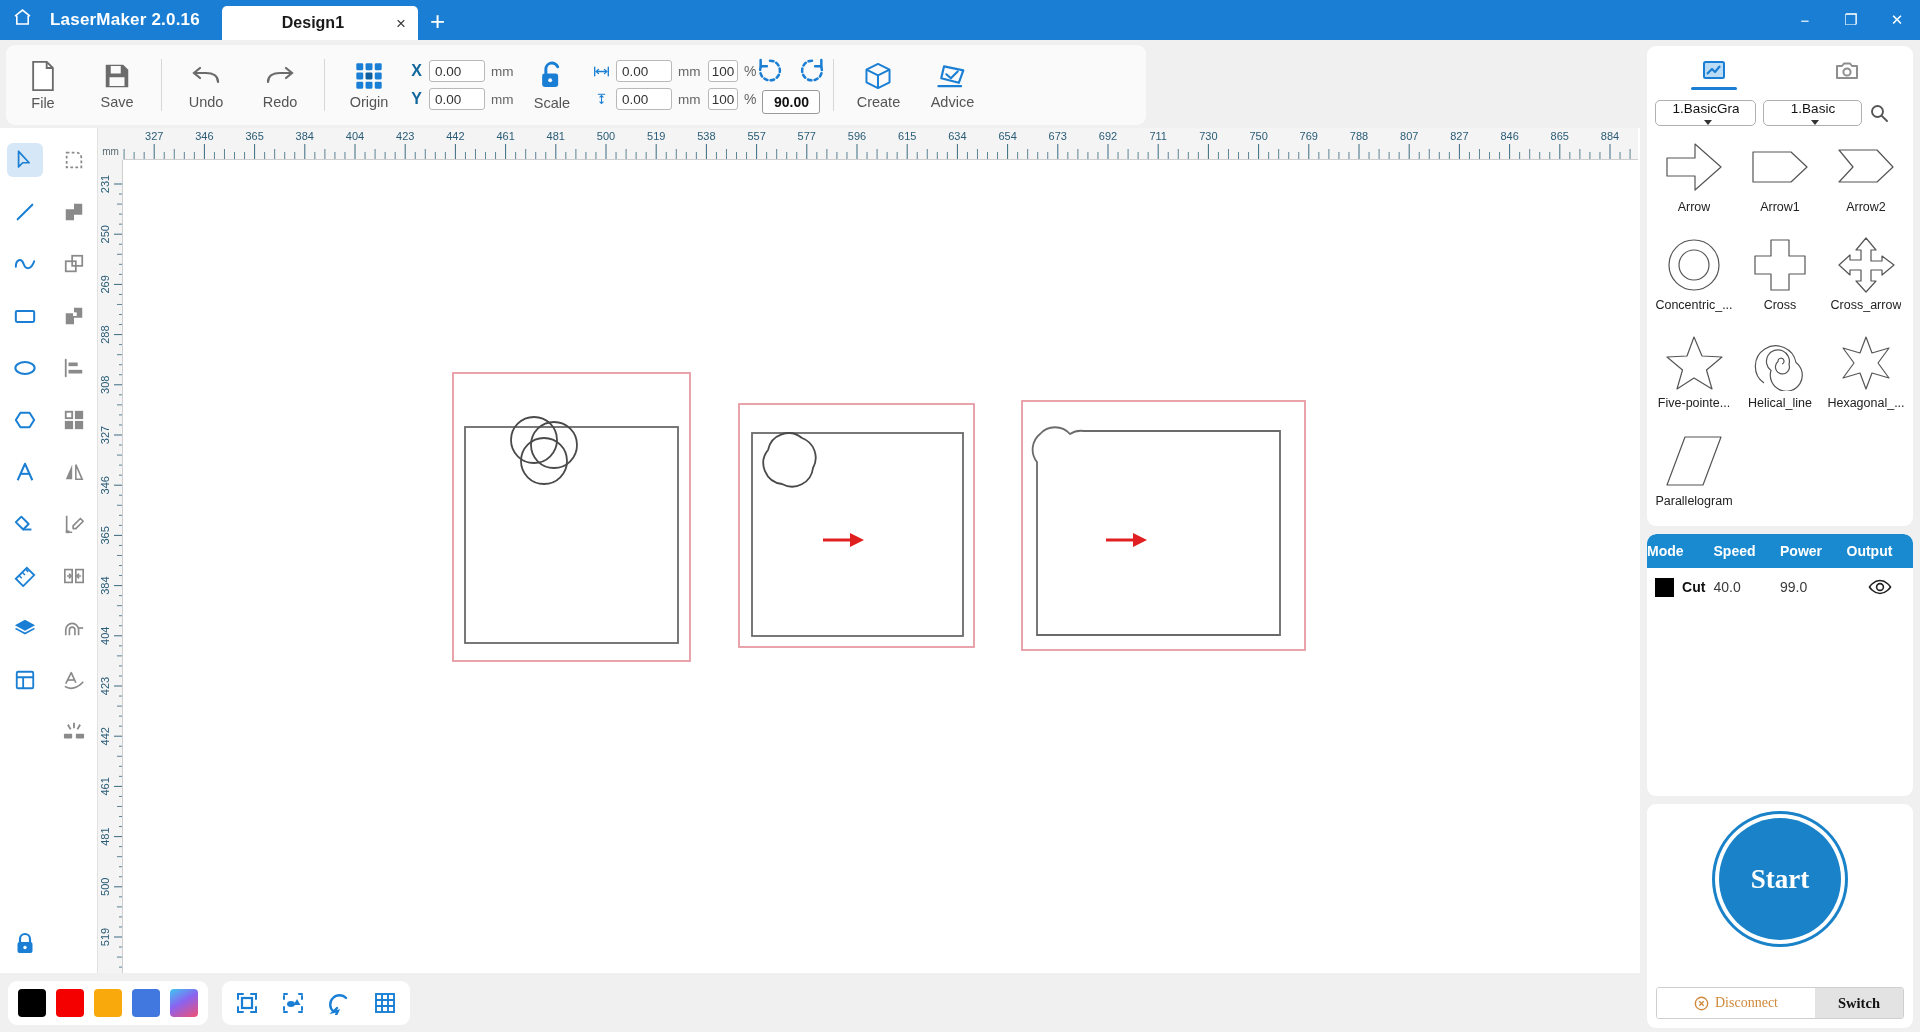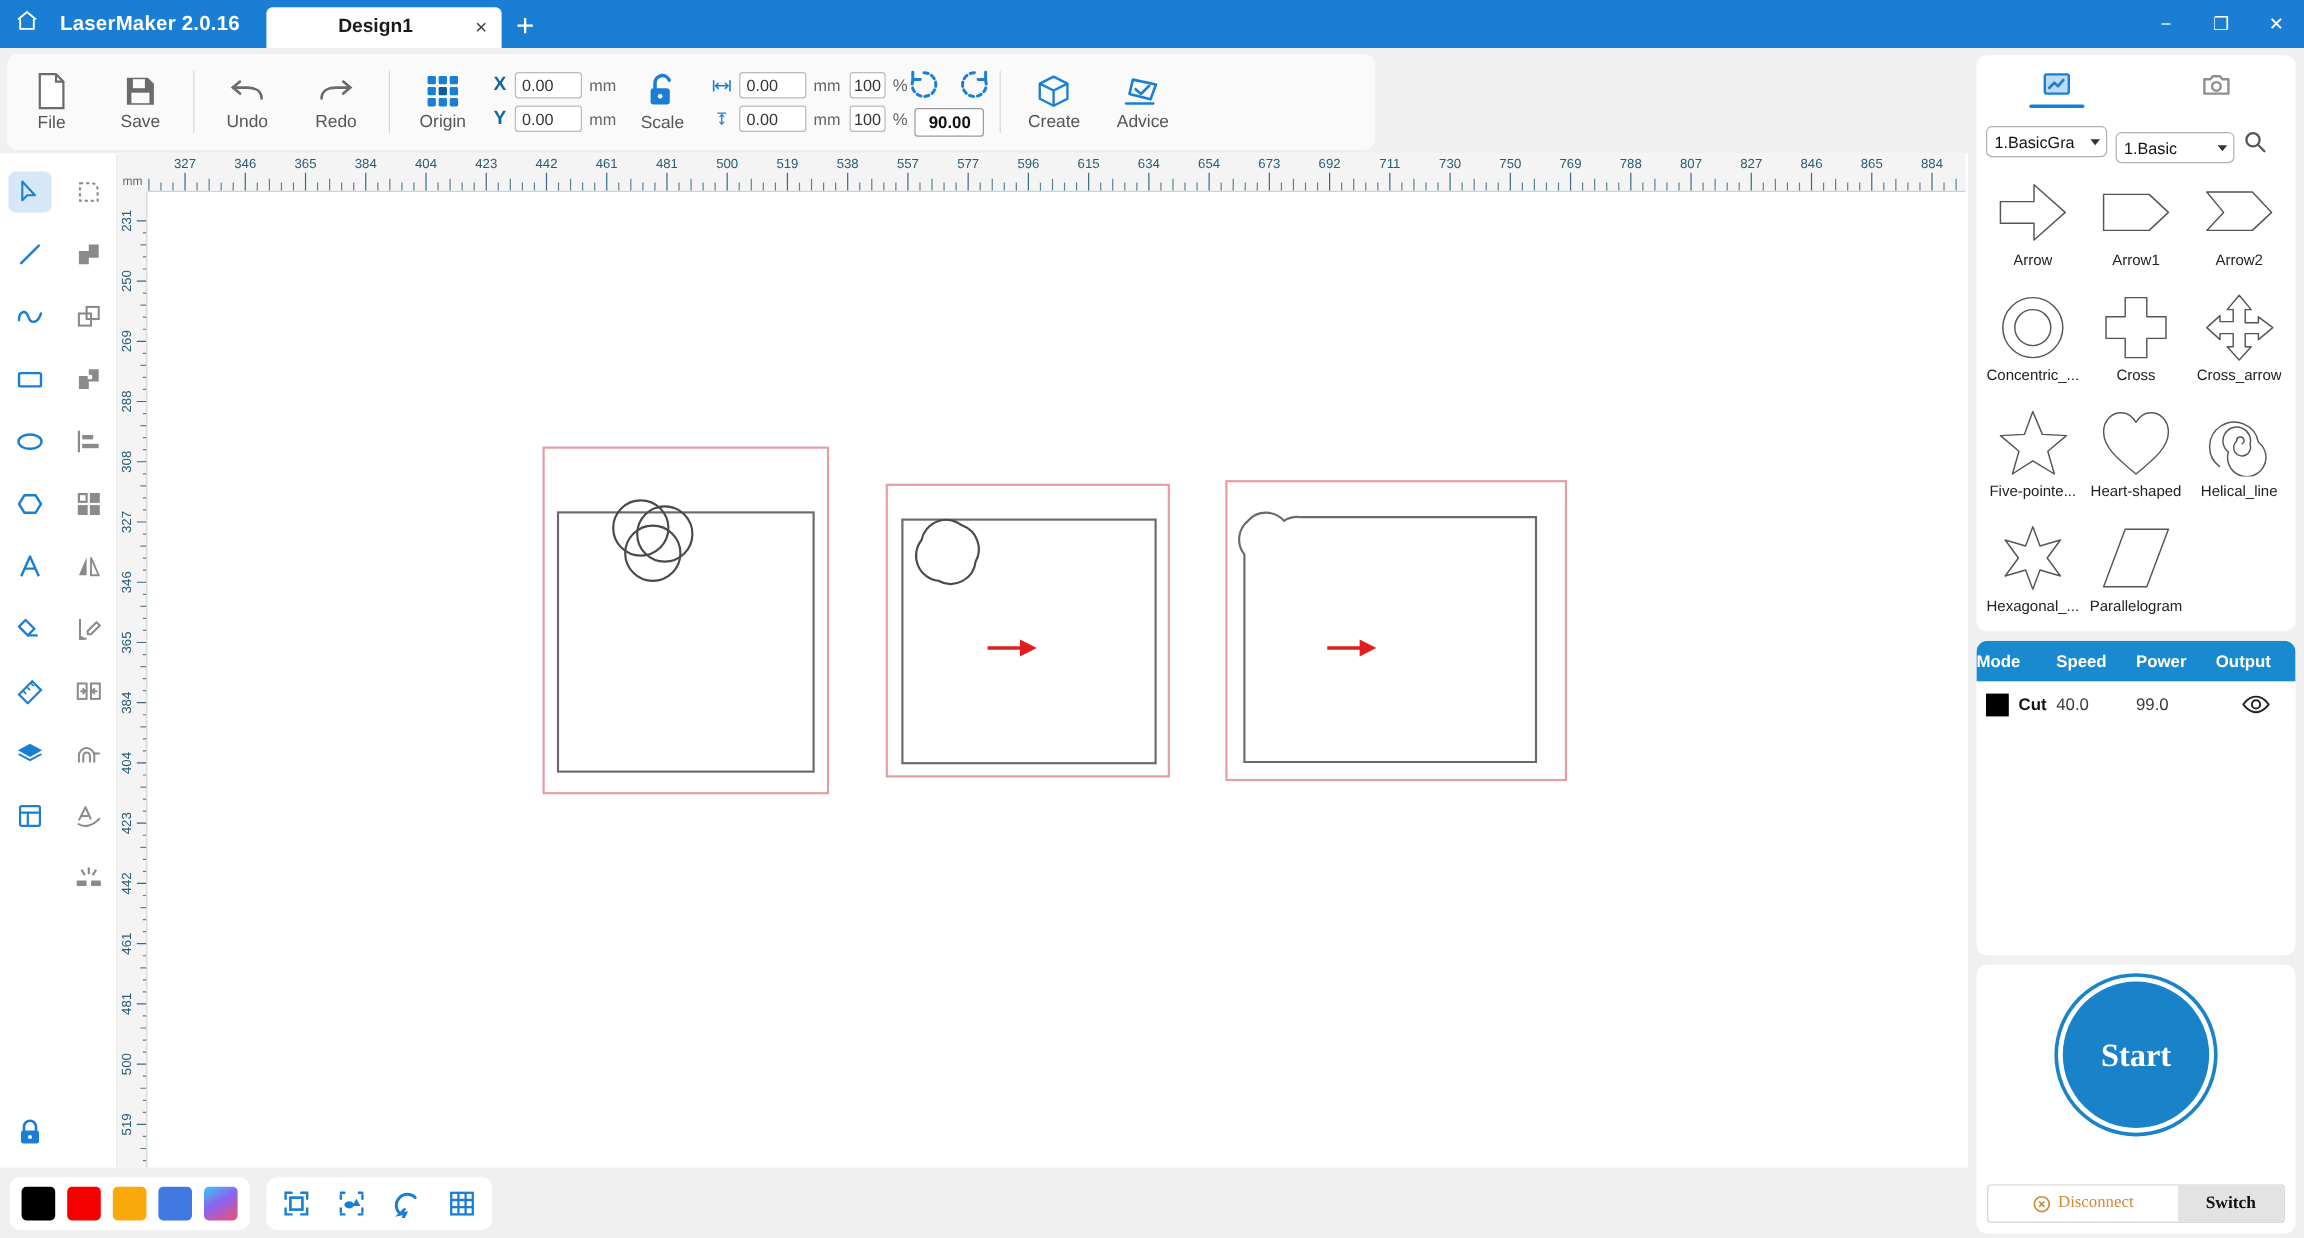--- a/index.html
+++ b/index.html
@@ -122,23 +122,23 @@
   .rp-card { background: #fff; border-radius: 9px; }
   .rp-top { height: 480px; padding: 6px 0 0 0; display: flex; flex-direction: column; }
   .rp-tabs { display: flex; justify-content: space-around; height: 44px; align-items: center; }
   .rp-tab { width: 86px; height: 40px; display: flex; flex-direction: column; align-items: center; justify-content: center; cursor: pointer; }
   .rp-tab .underline { width: 46px; height: 3px; background: transparent; margin-top: 4px; border-radius: 2px;}
   .rp-tab.active .underline { background: #1a7fd4; }
   .rp-selectors { display: flex; align-items: center; gap: 7px; padding: 4px 8px 6px 8px; }
   .sel {
     height: 26px; border: 1px solid #b0b0b0; border-radius: 5px; background: #fff;
     display: flex; align-items: center; justify-content: space-between; padding: 0 5px 0 6px;
-    font-size: 13.5px; color: #111; cursor: pointer; overflow: hidden; white-space: nowrap;
-  }
-  .sel.a { width: 101px; } .sel.b { width: 99px; margin-top: 10px; }
+    font-size: 13.5px; color: #111; cursor: pointer; overflow: hidden; white-space: nowrap; flex-direction: column;
+  }
+  .sel.a { width: 101px; } .sel.b { width: 99px; }
   .sel .txt { overflow: hidden; text-overflow: clip; }
   .caret { border-left: 4px solid transparent; border-right: 4px solid transparent; border-top: 5px solid #333; margin-left: 4px; flex: none;}
   .shape-grid {
     display: grid; grid-template-columns: repeat(3, 1fr); padding: 2px 4px 0 4px;
     overflow: hidden; flex: 1;
   }
   .shape-cell { height: 96px; display: flex; flex-direction: column; align-items: center; justify-content: flex-start; cursor: pointer; }
   .shape-ico { height: 66px; display: flex; align-items: center; justify-content: center; }
   .shape-name { font-size: 12.5px; color: #222; white-space: nowrap; overflow: hidden; }
 
@@ -1009,28 +1009,20 @@
         </div>
 
         <div class="shape-cell">
           <div class="shape-ico">
             <svg width="58" height="56" viewBox="0 0 58 56" fill="none" stroke="#555" stroke-width="1.2" stroke-linejoin="round">
                 <path d="M29 2 37 21l20 1-15.5 13 5.5 19L29 43 12 54l5.5-19L2 22l20-1z"></path>
               </svg>
           </div>
           <span class="shape-name">Five-pointe...</span>
         </div>
-        <div class="shape-cell">
-          <div class="shape-ico">
-            <svg width="58" height="56" viewBox="0 0 58 56" fill="none" stroke="#555" stroke-width="1.2" stroke-linejoin="round">
-                <path d="M29 54C12 40 2 31 2 19 2 9 9 3 16.5 3 22 3 26 6 29 11c3-5 7-8 12.5-8C49 3 56 9 56 19c0 12-10 21-27 35z"></path>
-              </svg>
-          </div>
-          <span class="shape-name">Heart-shaped</span>
-        </div>
 
         <div class="shape-cell">
           <div class="shape-ico">
             <svg width="58" height="56" viewBox="0 0 58 56" fill="none" stroke="#555" stroke-width="1.2">
               <path d="M31 29a3 3 0 1 0-4-2.5 7 7 0 1 0 11 3 11.5 11.5 0 1 0-18 6 16 16 0 1 0 25-8A20.5 20.5 0 1 0 13 48"></path>
             </svg>
           </div>
           <span class="shape-name">Helical_line</span>
         </div>
         <div class="shape-cell">

